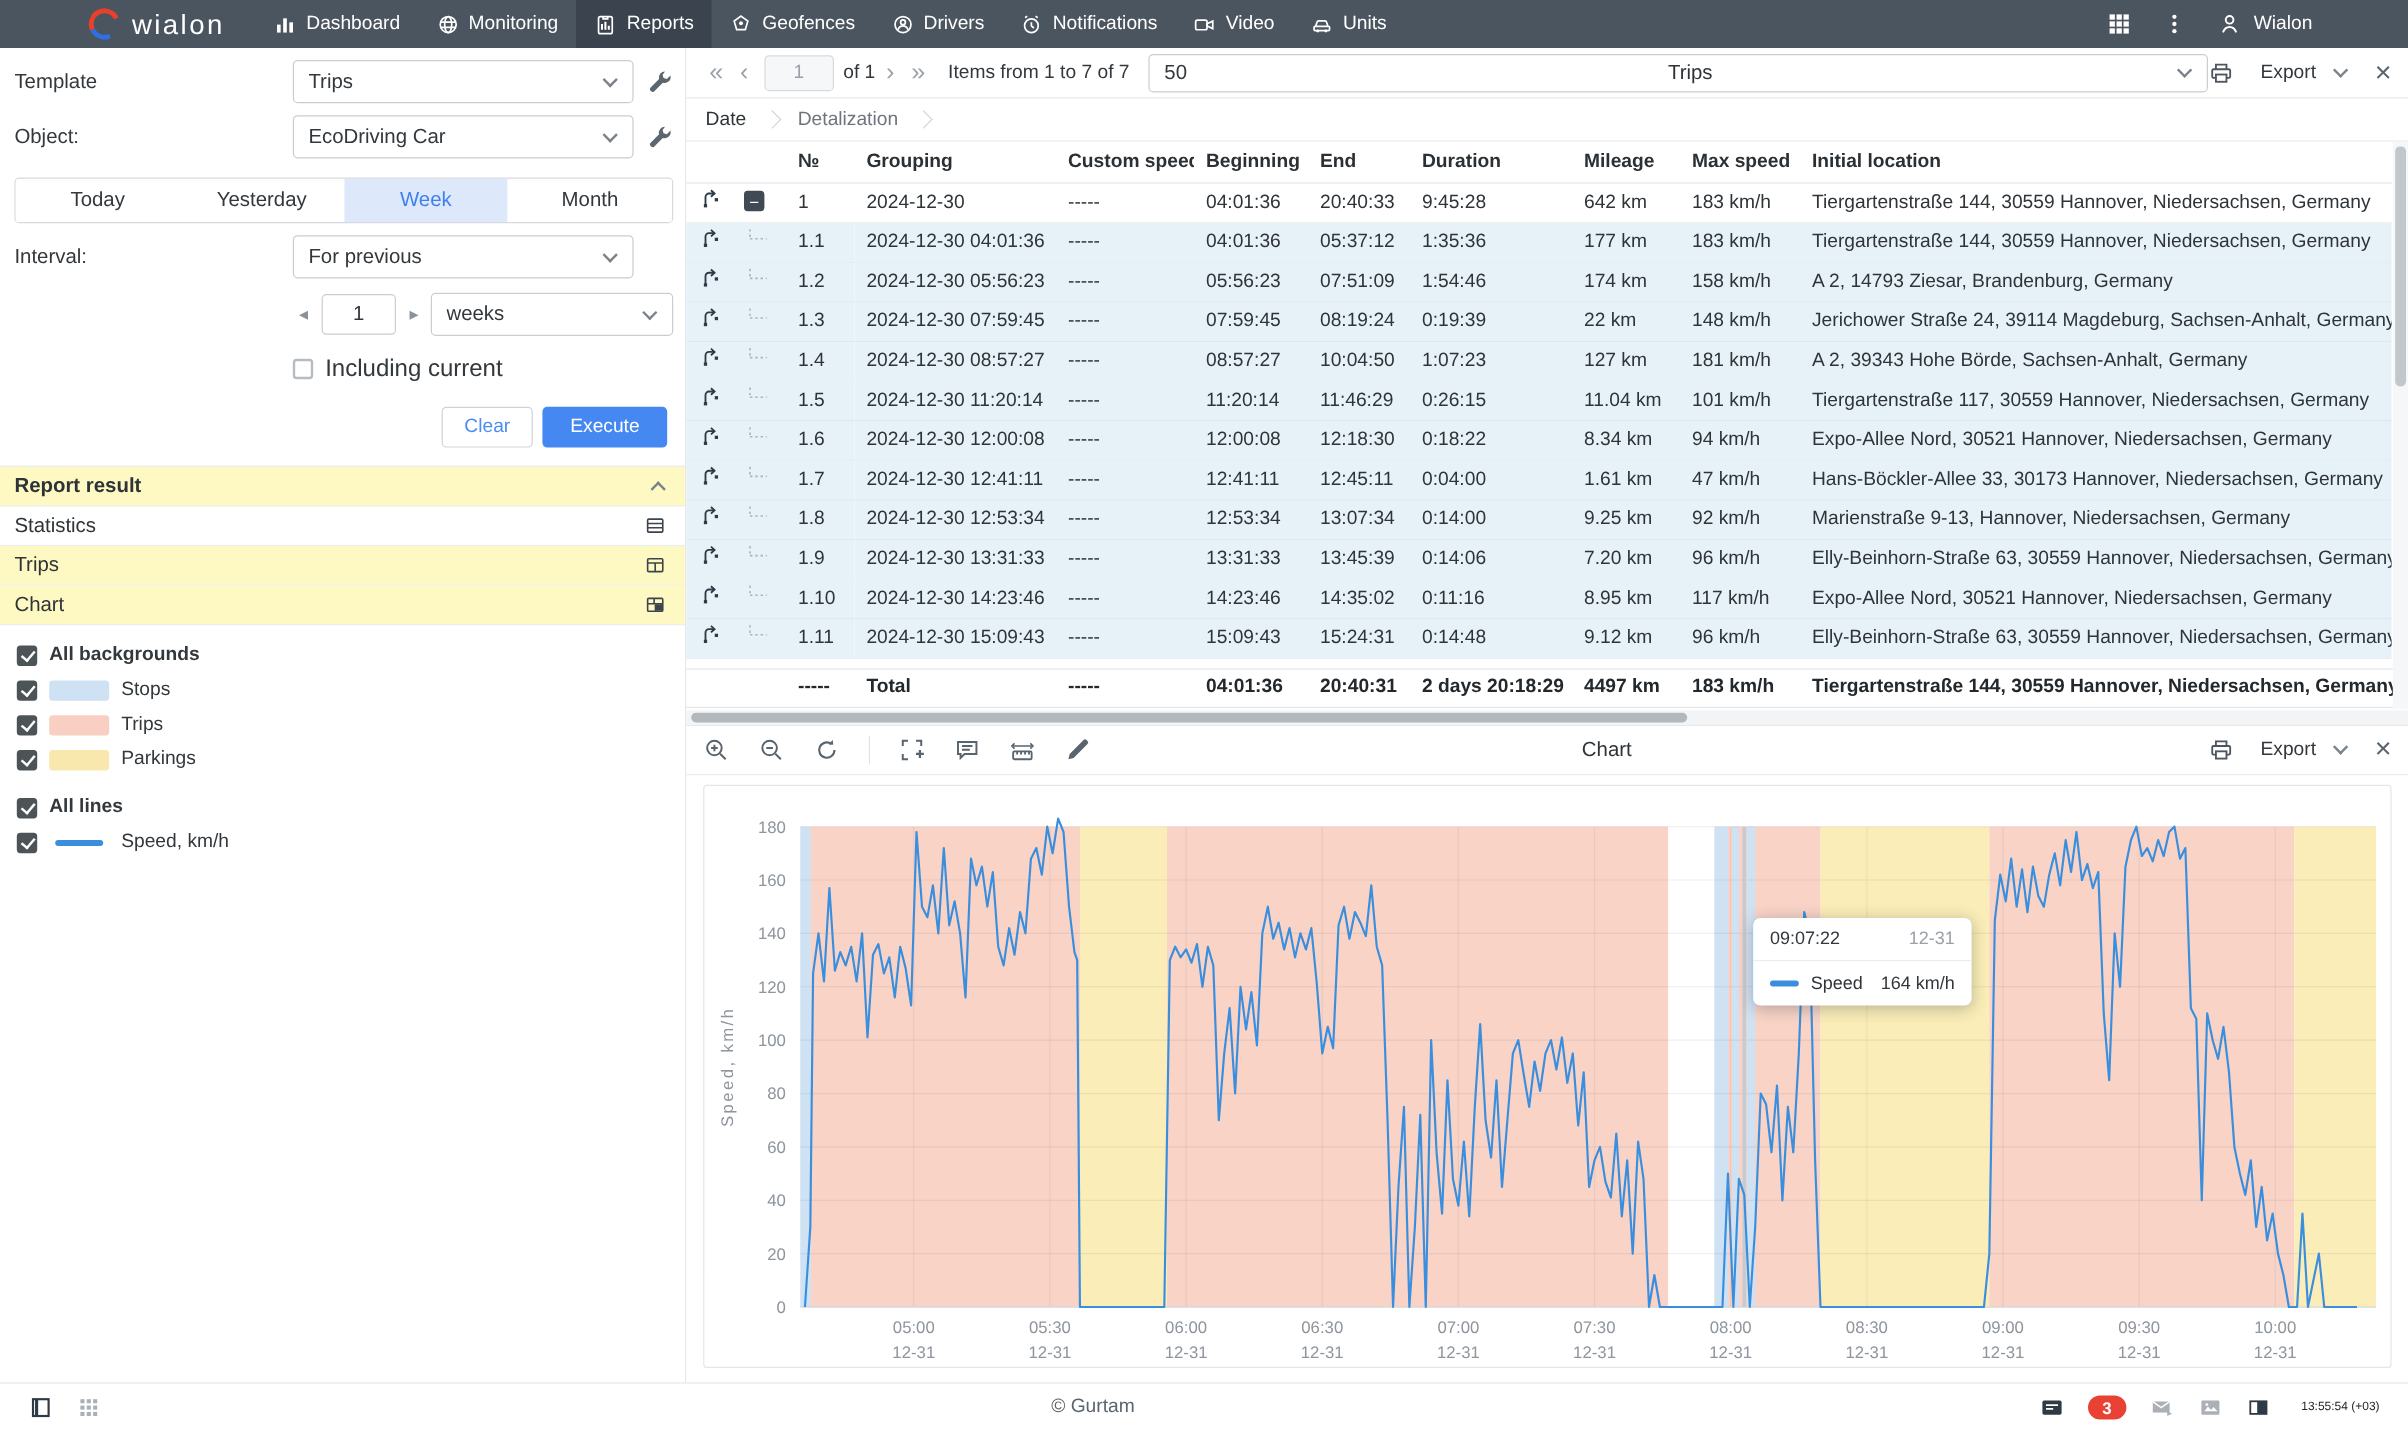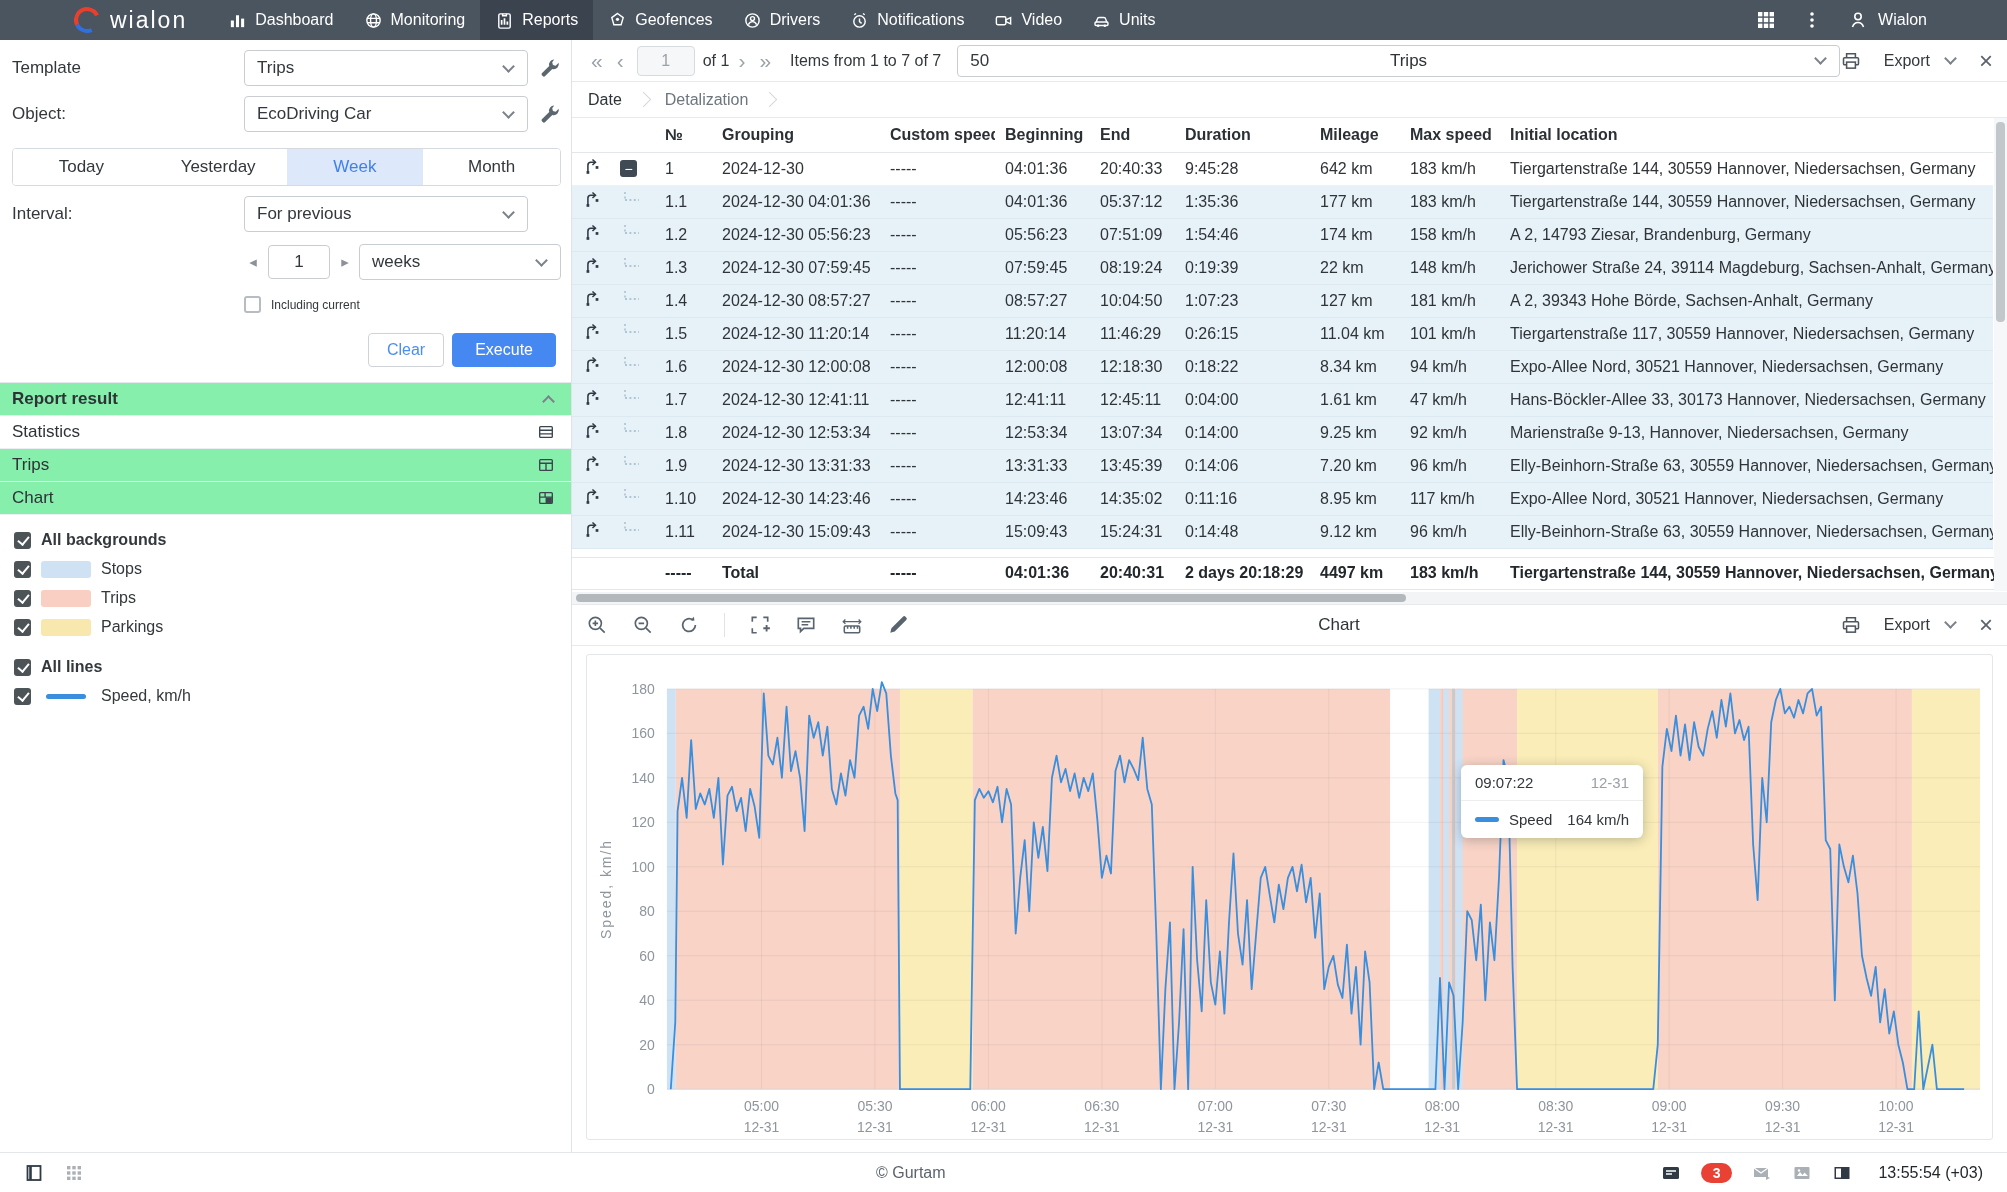--- a/index.html
+++ b/index.html
@@ -30,32 +30,32 @@
   .chev.up { transform:rotate(-135deg); margin-top:4px; }
   .wrench { width:22px; height:22px; margin-left:11px; color:#5c666f; flex:none; cursor:pointer; }
   .wrench svg { width:100%; height:100%; }
   .tabs { display:flex; margin:16px 10px 0 12px; border:1px solid #d6dade; border-radius:4px; overflow:hidden; }
   .tab { flex:1; text-align:center; font-size:17px; color:#33383c; padding:8px 0; background:#fff; cursor:pointer; }
   .tab.active { background:#dde9fb; color:#3f80ec; }
   .stepper-row { display:flex; align-items:center; margin:12px 10px 0 244px; }
   .arrowbtn { width:18px; height:18px; color:#8b9299; font-size:15px; display:flex; align-items:center; justify-content:center; cursor:pointer; }
   .numbox { width:62px; height:34px; border:1px solid #c9cdd1; border-radius:4px; text-align:center; font-size:17px; color:#33383c; margin:0 6px; font-family:"Liberation Sans",sans-serif; }
   .weeks-drop { flex:1; margin-left:5px; }
-  .chk-row { display:flex; align-items:center; gap:10px; margin:16px 10px 16px 244px; font-size:12px; color:#33383c; }
+  .chk-row { display:flex; align-items:center; gap:10px; margin:16px 10px 16px 244px; font-size:20px; color:#33383c; }
   .cbx { width:17px; height:17px; border-radius:3px; background:#fff; border:2px solid #b6bcc2; position:relative; flex:none; cursor:pointer; }
   .cbx.checked { background:#4d5458; border-color:#4d5458; }
   .cbx.checked::after { content:""; position:absolute; left:4px; top:0px; width:5px; height:9px; border-right:2px solid #fff; border-bottom:2px solid #fff; transform:rotate(40deg); }
   .btn-row { display:flex; justify-content:flex-end; gap:8px; margin:20px 15px 0 0; }
   .btn { height:34px; border-radius:4px; font-size:16px; padding:0 18px; display:flex; align-items:center; cursor:pointer; }
   .btn-outline { border:1px solid #cfd3d7; color:#4c8df0; background:#fff; }
   .btn-primary { background:#4688f1; color:#fff; border:1px solid #4688f1; padding:0 22px; }
   .sections { margin-top:15px; border-top:1px solid #e6e9eb; }
   .sec-row { height:33px; display:flex; align-items:center; padding:0 16px 0 12px; border-bottom:1px solid #eceff1; font-size:17px; color:#2e3337; cursor:pointer; }
   .sec-row.bold { font-weight:700; }
-  .sec-row.gray { background:#86efac; }
+  .sec-row.gray { background:#fef9c3; }
   .sec-right { margin-left:auto; display:flex; align-items:center; color:#3c444c; }
   .sec-right svg { width:18px; height:18px; }
   .legend { margin:16px 0 0 14px; }
   .leg-row { display:flex; align-items:center; gap:10px; margin-bottom:11px; font-size:16px; color:#33383c; }
   .leg-row.head { font-weight:700; }
   .swatch { width:50px; height:17px; border-radius:3px; flex:none; }
   .lineswatch { width:40px; height:5px; border-radius:3px; flex:none; margin:0 5px; }
   .indent { margin-left:0px; }
 
   
@@ -112,21 +112,21 @@
 
   
   .statusbar { position:absolute; left:0; bottom:0; width:2007px; height:40px; background:#fff; border-top:1px solid #e3e7ea; display:flex; align-items:center; padding:0 24px; }
   .sb-left { display:flex; gap:20px; align-items:center; }
   .sbicon { width:20px; height:20px; color:#2f3a45; cursor:pointer; }
   .sbicon.gray { color:#aab0b6; }
   .sbicon svg { width:100%; height:100%; }
   .sb-copy { position:absolute; left:876px; color:#5b646c; font-size:16px; }
   .sb-right { margin-left:auto; display:flex; align-items:center; gap:20px; }
   .badge { background:#e94235; color:#fff; border-radius:10px; font-size:14px; padding:2px 12px; font-weight:700; }
-  .sb-time { font-size:16px; color:#23282c; margin-left:6px; }
+  .sb-time { font-size:10px; color:#23282c; margin-left:6px; }
 </style>
 </head>
 <body>
 
 <div class="navbar">
   <div class="logo">
     <div class="logo-swirl"></div>
     <div class="logo-text">wialon</div>
   </div>
   <div class="nav-items" id="nav-items">

